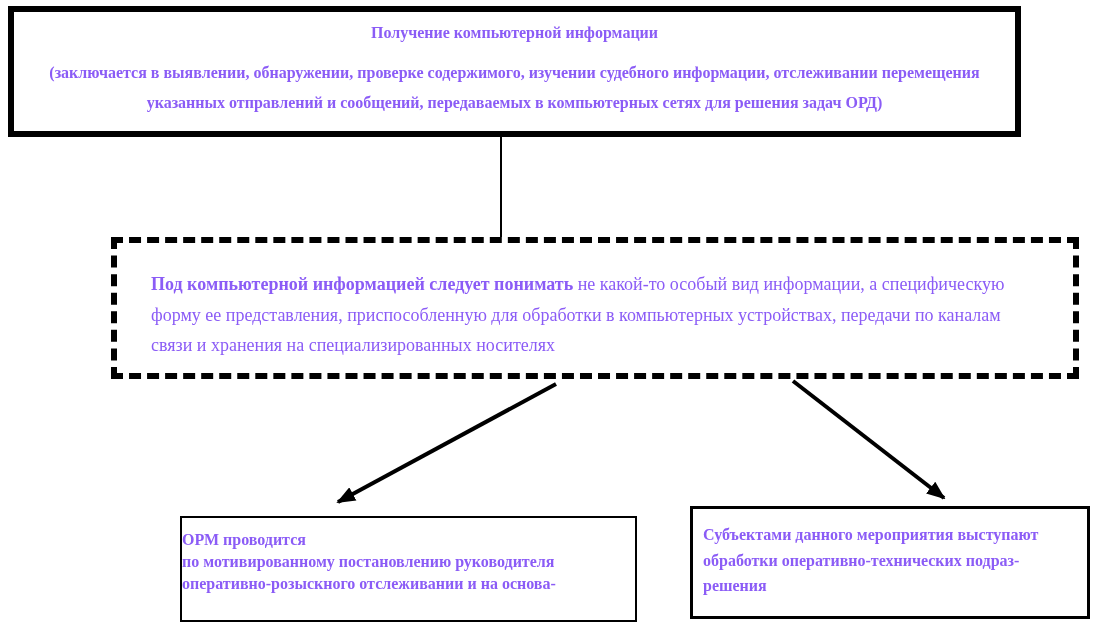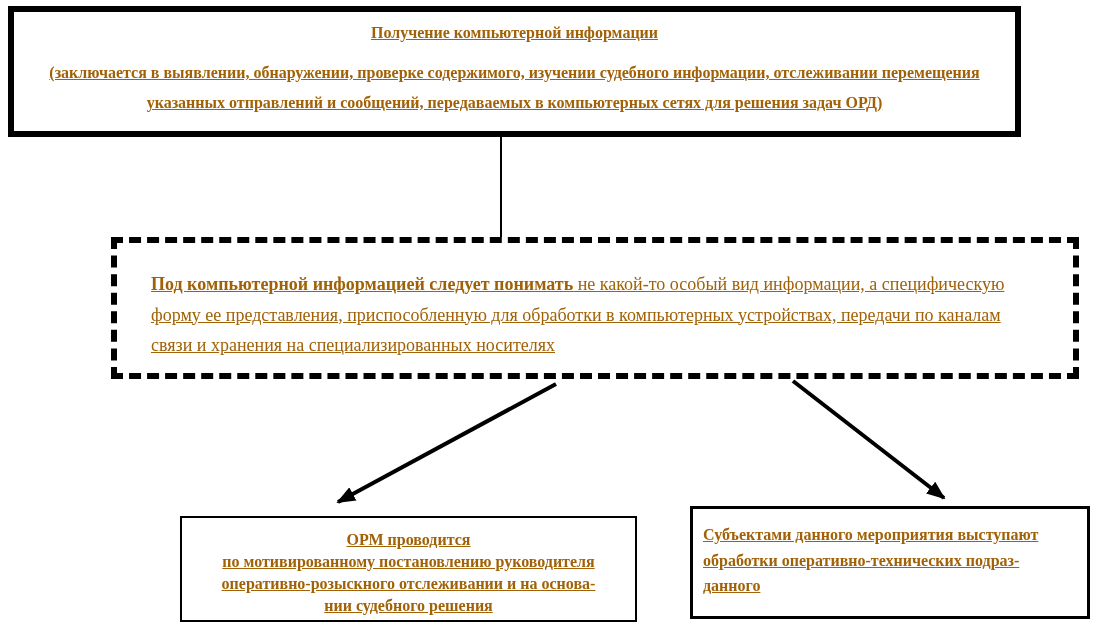--- a/index.html
+++ b/index.html
@@ -11,22 +11,21 @@
   .canvas {
     position: relative;
     width: 1095px;
     height: 624px;
     background: #ffffff;
     overflow: hidden;
   }
   .box {
     position: absolute;
     background: #ffffff;
-    color: #a16207;
-    text-decoration: underline;
+    color: #8b5cf6;
   }
 
   
   .top-box {
     left: 8px;
     top: 6px;
     width: 1013px;
     height: 131px;
     border: 6px solid #000;
     text-align: center;
@@ -78,21 +77,21 @@
     pointer-events: none;
   }
 
   
   .left-box {
     left: 180px;
     top: 516px;
     width: 457px;
     height: 106px;
     border: 2px solid #000;
-    text-align: center;
+    text-align: left;
     font-weight: bold;
     font-size: 16px;
     padding-top: 11px;
     line-height: 1.37;
   }
 
   
   .right-box {
     left: 690px;
     top: 506px;
@@ -128,22 +127,21 @@
       </marker>
     </defs>
     <line x1="556" y1="384" x2="338" y2="502" stroke="#000" stroke-width="4" marker-end="url(#ah)"></line>
     <line x1="793" y1="381" x2="944" y2="498" stroke="#000" stroke-width="4" marker-end="url(#ah)"></line>
   </svg>
 
   <div class="box left-box">
     <div>ОРМ проводится</div>
     <div>по мотивированному постановлению руководителя</div>
     <div>оперативно-розыскного отслеживании и на основа-</div>
-    <div>нии судебного решения</div>
   </div>
 
   <div class="box right-box">
     <div>Субъектами данного мероприятия выступают</div>
     <div>обработки оперативно-технических подраз-</div>
-    <div>данного</div>
+    <div>решения</div>
   </div>
 
 </div>
 
 </body></html>

